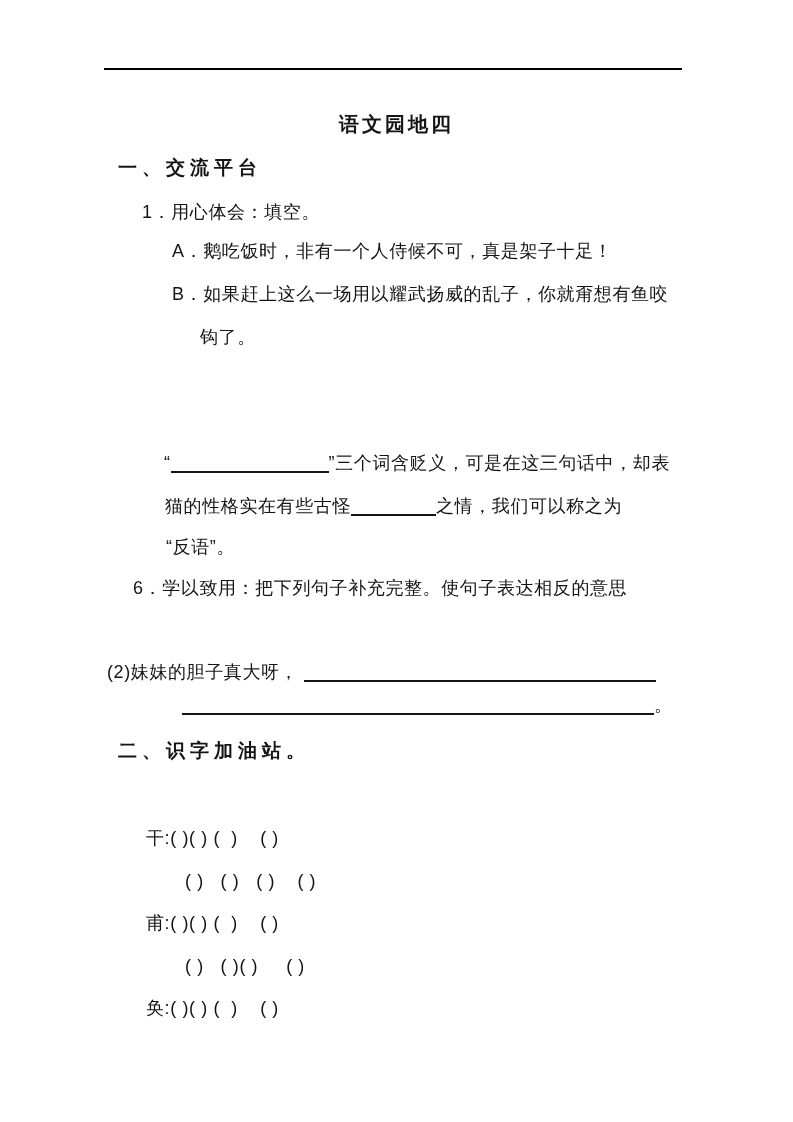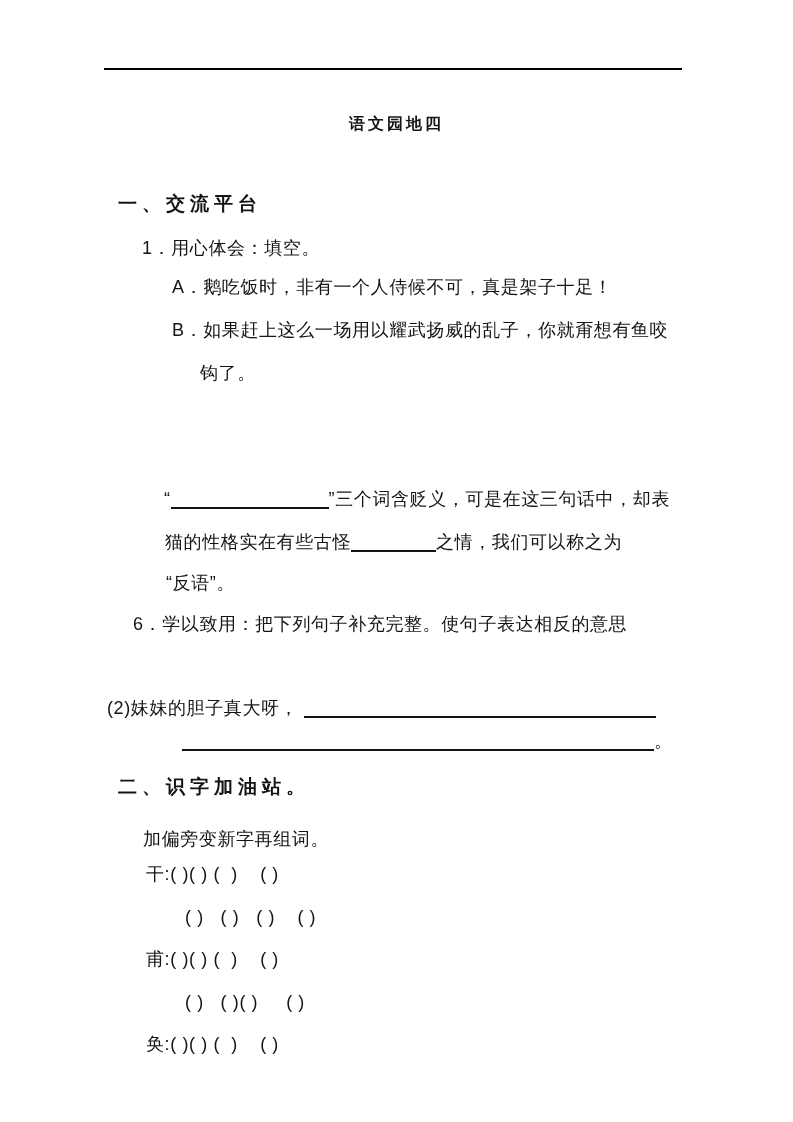--- a/index.html
+++ b/index.html
@@ -3,25 +3,25 @@
 <meta charset="utf-8">
 <style>
   html,body{margin:0;padding:0;background:#ffffff;}
   .page{
     position:relative;width:793px;height:1122px;background:#ffffff;
     color:#141414;font-family:"Liberation Sans",sans-serif;overflow:hidden;
   }
   .rule{position:absolute;top:68px;left:104px;width:578px;height:0;border-top:2px solid #000;}
   .title{
     position:absolute;top:111px;left:0;width:793px;text-align:center;
-    font-size:16px;font-weight:700;letter-spacing:3px;line-height:26px;
+    font-size:20px;font-weight:700;letter-spacing:3px;line-height:26px;
   }
   .ln{
     position:absolute;font-size:18px;line-height:22px;letter-spacing:0.6px;
-    white-space:pre;color:#141414;margin-top:36px;
+    white-space:pre;color:#141414;
   }
   .hd{font-size:19px;font-weight:700;letter-spacing:5px;}
   .blank{
     display:inline-block;height:17px;border-bottom:2px solid #141414;
     position:relative;top:4px;
   }
 </style>
 </head>
 <body>
 
@@ -51,21 +51,20 @@
 
   <div class="ln" style="top:577px;left:133px">6．学以致用：把下列句子补充完整。使句子表达相反的意思</div>
 
 
   <div class="ln" style="top:659px;left:107px"><span>(2)妹妹的胆子真大呀， </span><span class="blank" style="width:352px"></span></div>
 
   <div class="ln" style="top:692px;left:182px"><span class="blank" style="width:472px"></span><span>。</span></div>
 
   <div class="ln hd" style="top:740px;left:118px">二、识字加油站。</div>
 
-  <div class="ln" style="top:792px;left:143px">加偏旁变新字再组词。</div>
 
   <div class="ln" style="top:827px;left:146px">干:( )( ) (  )    ( )</div>
 
   <div class="ln" style="top:870px;left:185px">( )   ( )   ( )    ( )</div>
 
   <div class="ln" style="top:912px;left:146px">甫:( )( ) (  )    ( )</div>
 
   <div class="ln" style="top:955px;left:185px">( )   ( )( )     ( )</div>
 
   <div class="ln" style="top:997px;left:146px">奂:( )( ) (  )    ( )</div>

